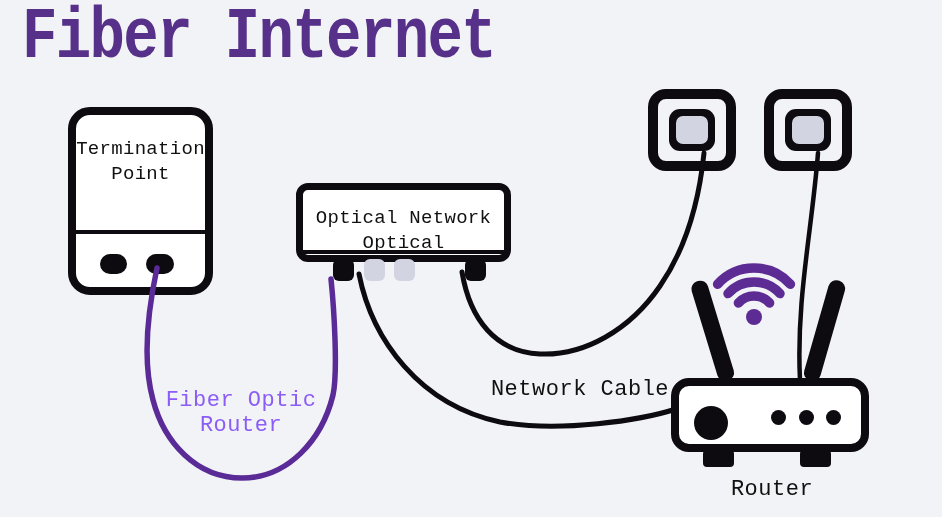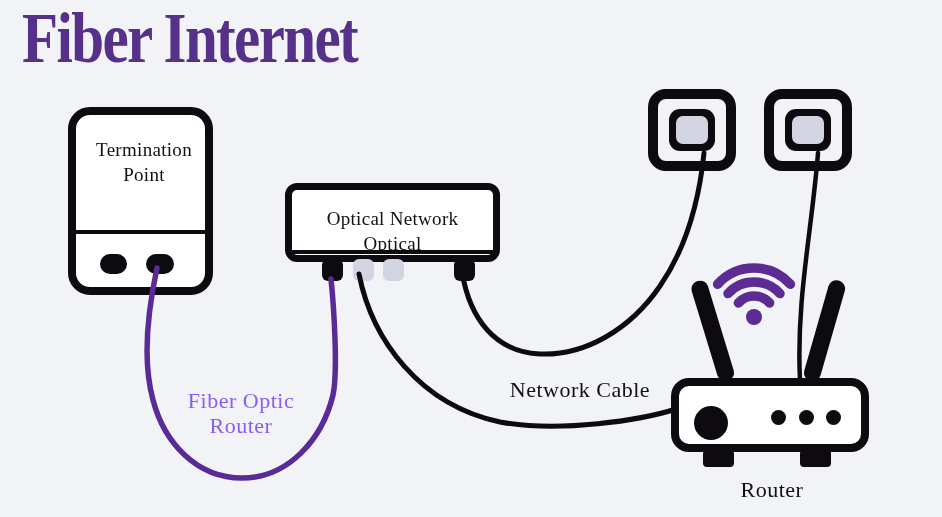--- a/index.html
+++ b/index.html
@@ -1,45 +1,45 @@
 <!DOCTYPE html>
 <html><head>
 <meta charset="utf-8">
 <style>
   html,body{margin:0;padding:0;}
   .stage{
     position:relative;width:942px;height:517px;overflow:hidden;
     background:#f1f3f6;
-    font-family:Liberation Serif, serif;
+    font-family:Liberation Mono, monospace;
     color:#0e0b10;
   }
   
   .title{
     position:absolute;left:22px;top:2px;
     font-size:72px;font-weight:800;letter-spacing:-2px;line-height:72px;
     color:#563089;white-space:nowrap;
     transform:scaleX(0.82);transform-origin:left top;
   }
   
   .devbox{
     position:absolute;background:#fff;border:8px solid #0e0b10;box-sizing:border-box;
   }
   .device-label{
     text-align:center;font-size:19px;line-height:25px;letter-spacing:.3px;color:#111;
   }
   .divider{position:absolute;left:0;right:0;height:4px;background:#0e0b10;}
   
-  .tp{left:68px;top:107px;width:145px;height:188px;border-radius:22px;padding-left:7px;}
+  .tp{left:68px;top:107px;width:145px;height:188px;border-radius:22px;}
   .tp .device-label{margin-top:22px;}
   .tp .divider{top:115px;}
   .pill{position:absolute;height:20px;background:#0e0b10;border-radius:10px;}
   .pill.p1{left:24px;top:139px;width:27px;}
   .pill.p2{left:70px;top:139px;width:28px;}
   
-  .ont{left:285px;top:183px;width:215px;height:79px;border-radius:12px;border-width:7px;}
+  .ont{left:296px;top:183px;width:215px;height:79px;border-radius:12px;border-width:7px;}
   .ont .device-label{margin-top:16px;}
   .ont .divider{top:60px;}
   .port{position:absolute;top:69px;width:21px;height:22px;border-radius:6px;}
   .port.black{background:#0e0b10;}
   .port.gray{background:#d2d5e1;}
   .port.o1{left:30px;} .port.o2{left:61px;} .port.o3{left:91px;} .port.o4{left:162px;}
   
   .outlet{
     position:absolute;width:68px;height:62px;border:10px solid #0e0b10;
     border-radius:18px;box-sizing:content-box;background:transparent;

